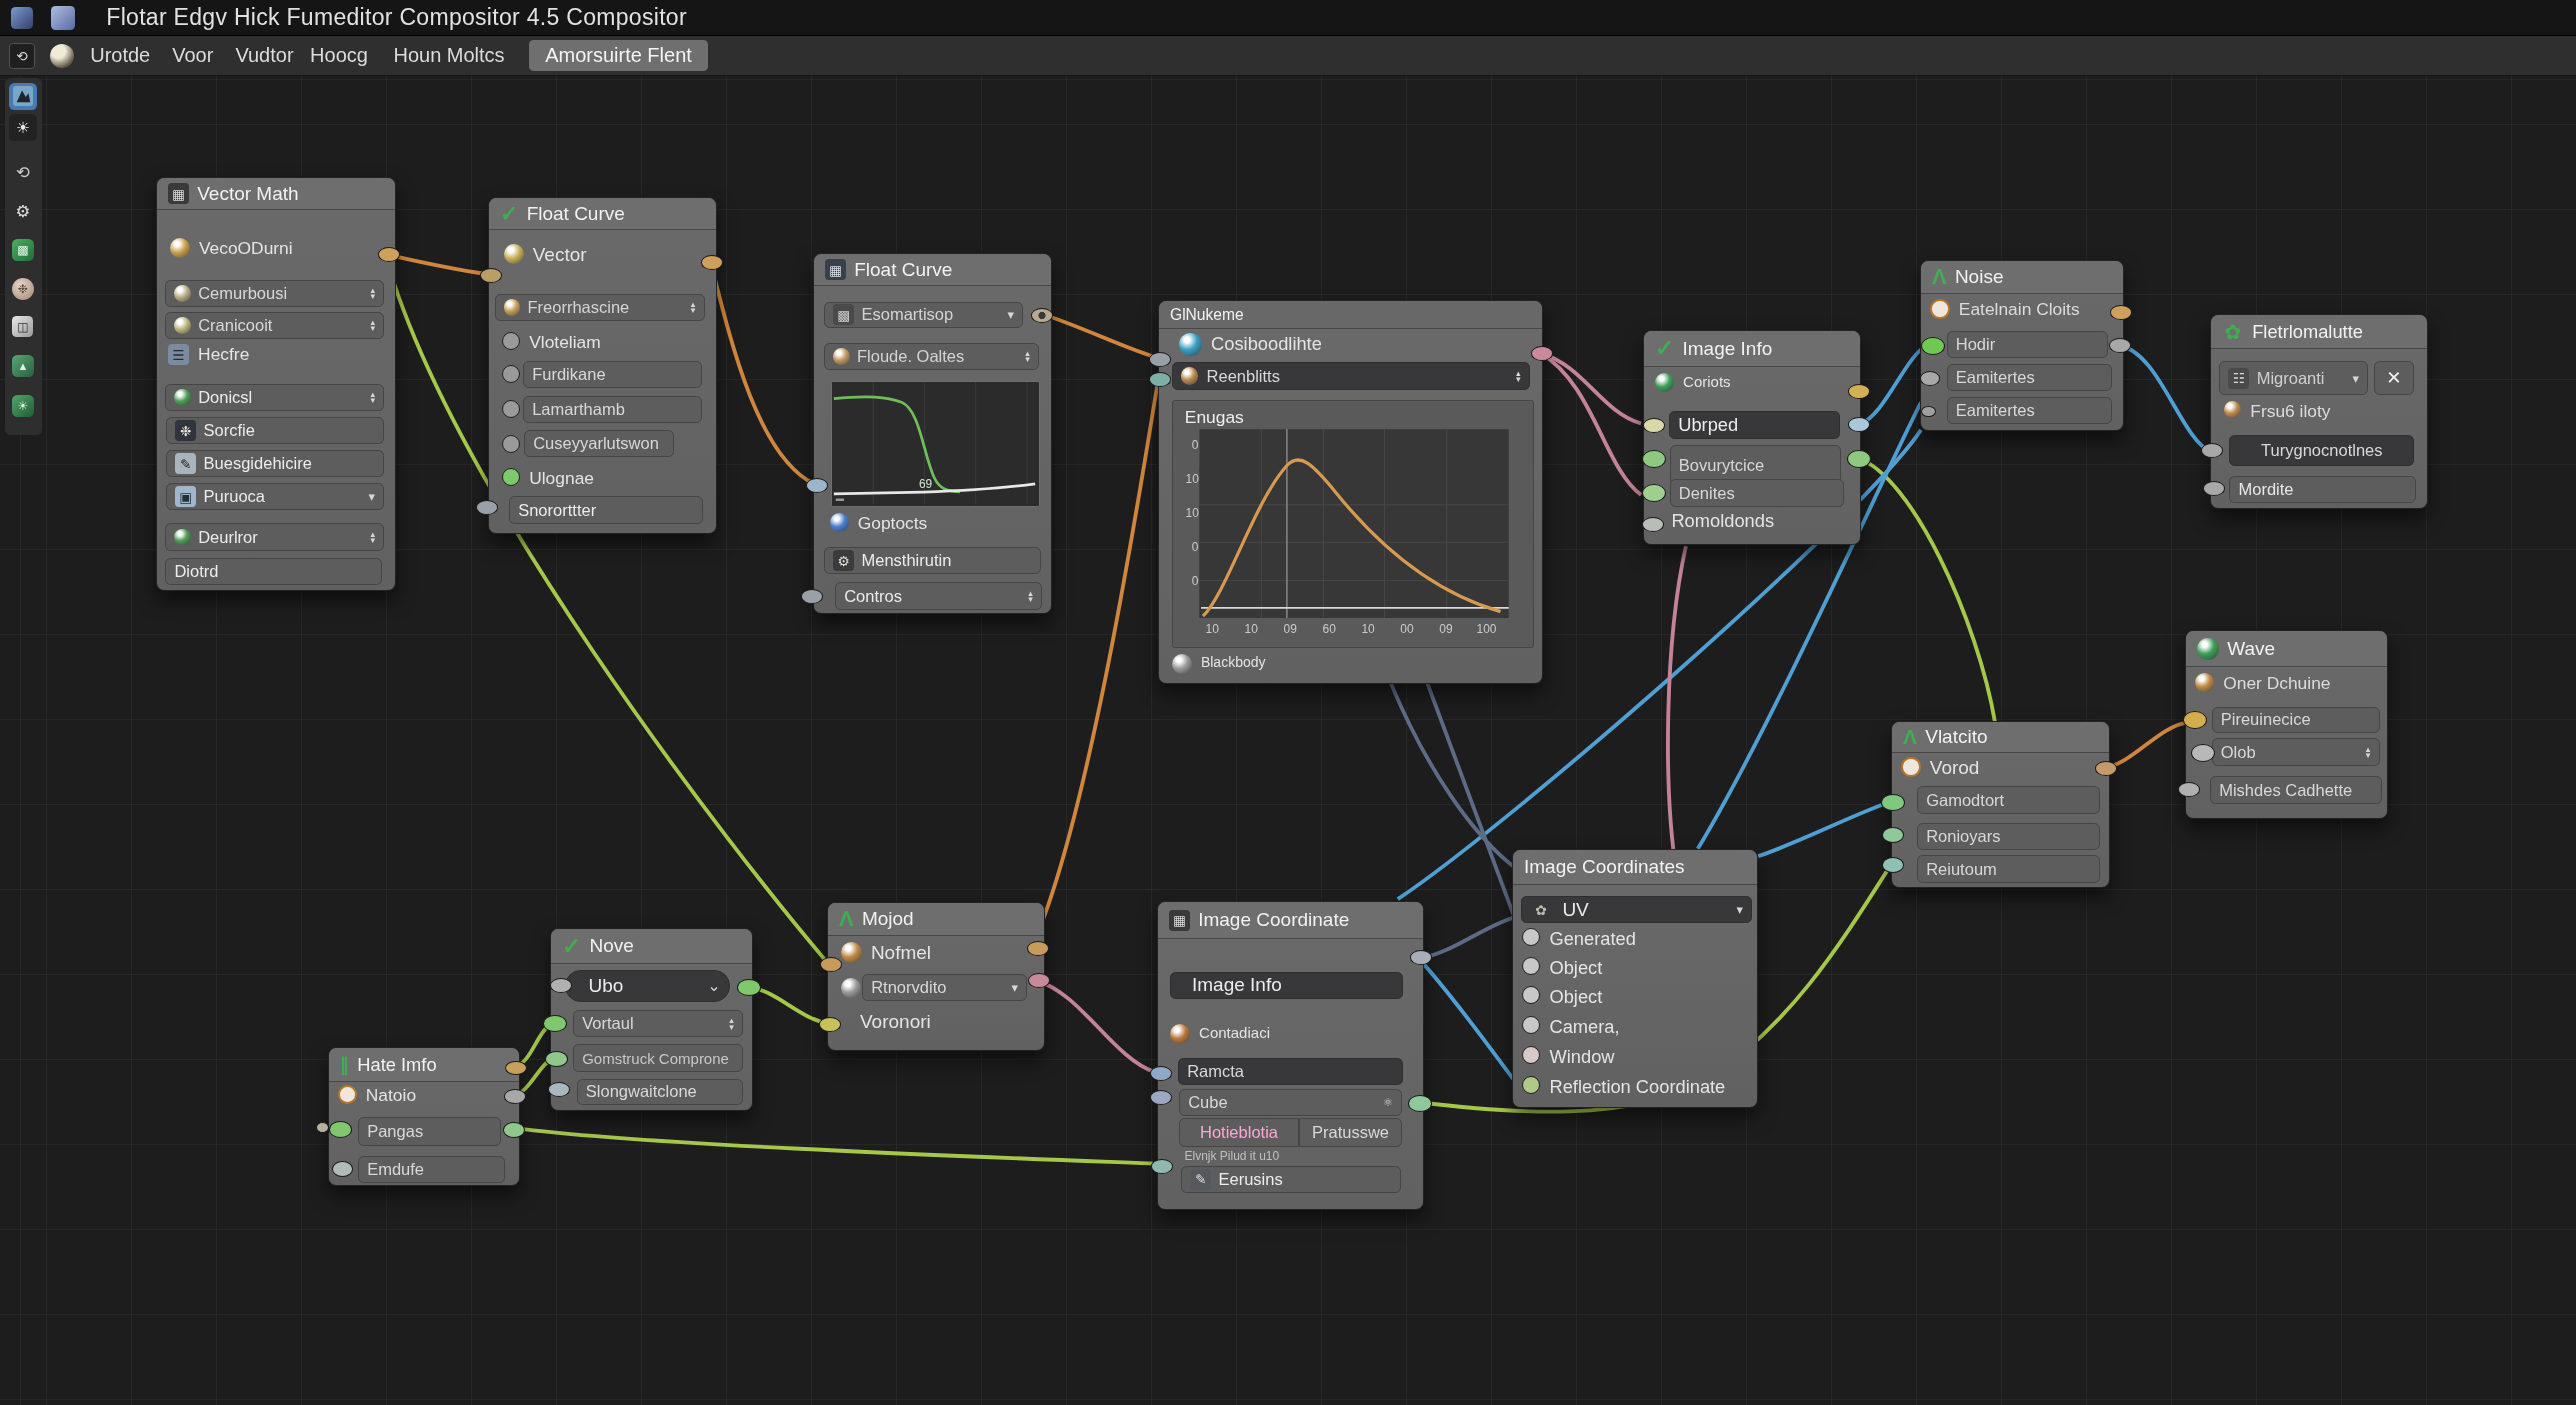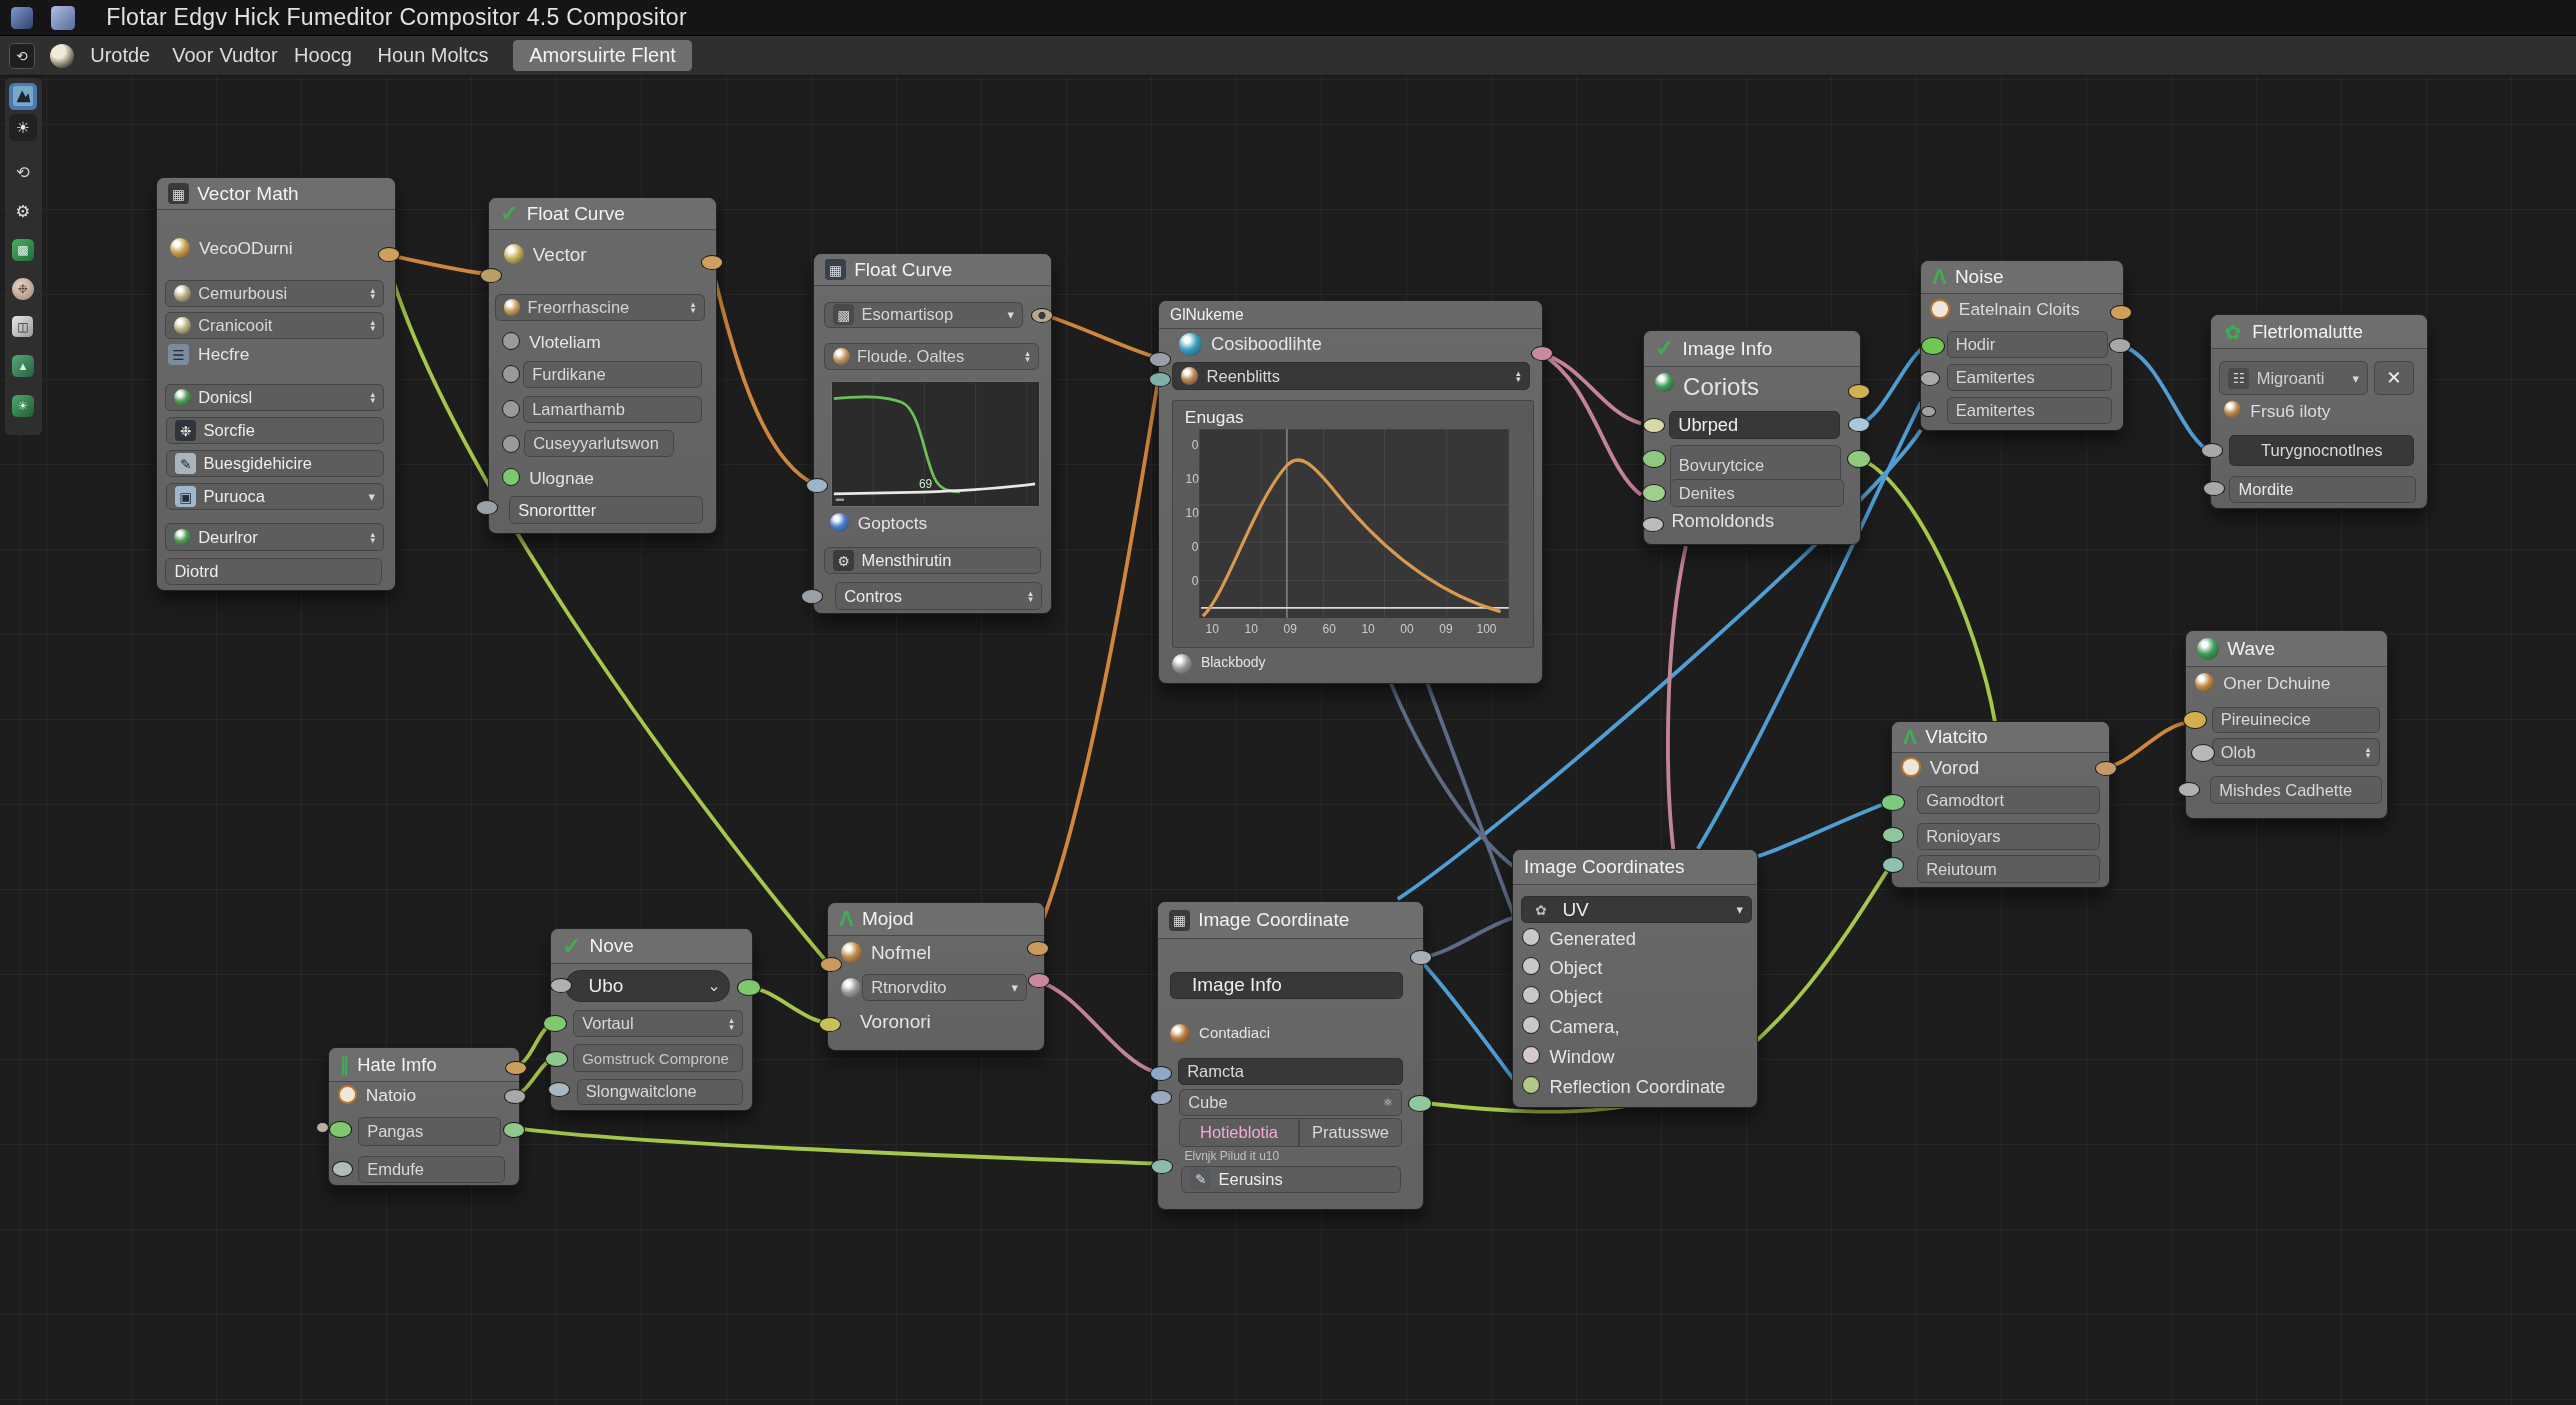--- a/index.html
+++ b/index.html
@@ -250,21 +250,21 @@
       <span>Blackbody</span>
     </div>
   </div>
 <div class="node" style="left:1643px;top:330px;width:216px;height:213px">
     <div class="hdr" style="height:35px">
       <span class="ic" style="color:#3fae52;font-size:23px;font-weight:bold">✓</span>
       <span>Image Info</span>
     </div>
     <div class="row" style="left:11px;top:42px;height:27.4px">
       <span class="ic" style="width:19px;height:19px;border-radius:50%;background:radial-gradient(circle at 35% 30%, #fff 0 12%, #3f9e57 45%, #222 120%);"></span>
-      <span style="font-size:24px">Coriots</span>
+      <span style="font-size:15px">Coriots</span>
     </div>
     <div class="sock" style="left:204px;top:53px;width:22px;height:14.6px;background:#d2b054"></div>
     <div class="fld dark" style="left:25px;top:80px;width:171px;height:28px;font-size:18.3px">Ubrped</div>
     <div class="sock" style="left:-0.9px;top:87px;width:22px;height:14.6px;background:#d8d8a8"></div>
     <div class="sock" style="left:204px;top:86px;width:22px;height:14.6px;background:#a9c8da"></div>
     <div class="fld" style="left:25.6px;top:114px;width:171px;height:40px;color:#d8d8d8">Bovurytcice</div>
     <div class="sock" style="left:-1.8px;top:119px;width:24px;height:18.3px;background:#8fc87f"></div>
     <div class="sock" style="left:203px;top:119px;width:24px;height:18.3px;background:#8fc87f"></div>
     <div class="fld" style="left:25.6px;top:148px;width:174px;height:28px;color:#d8d8d8">Denites</div>
     <div class="sock" style="left:-1.8px;top:153px;width:24px;height:18.3px;background:#9fcf8f"></div>
@@ -474,21 +474,21 @@
 <div id="bar1">
  <span style="margin-left:11px;width:22px;height:22px;border-radius:4.6px;background:linear-gradient(135deg,#7a9ad0,#33406a);display:inline-block"></span>
  <span style="margin-left:18.3px;width:24px;height:24px;border-radius:4.6px;background:linear-gradient(135deg,#aebfe2,#5a6aa0);display:inline-block"></span>
  <span style="margin-left:31px;letter-spacing:0.3px;font-size:23px">Flotar Edgv Hick Fumeditor Compositor 4.5 Compositor</span>
 </div>
 <div id="bar2">
  <span style="margin-left:9.1px;width:24px;height:24px;border-radius:4.6px;background:#1f1f1f;border:0.9px solid #555;display:inline-flex;align-items:center;justify-content:center;color:#ddd;font-size:13.7px">⟲</span>
  <span style="margin-left:14.6px;width:24px;height:24px;border-radius:50%;background:radial-gradient(circle at 35% 30%,#f0ead8 0 30%,#6a6050 70%,#222);display:inline-block"></span>
  <span style="margin-left:16.5px">Urotde</span>
  <span style="margin-left:22px">Voor</span>
- <span style="margin-left:6px">Vudtor</span>
+ <span style="margin-left:22px">Vudtor</span>
  <span style="margin-left:16.5px">Hoocg</span>
  <span style="margin-left:25.6px">Houn Moltcs</span>
  <span style="margin-left:24px;background:#6f6f6f;border-radius:4.6px;padding:3.7px 16.5px;color:#f4f4f4">Amorsuirte Flent</span>
 </div>
 <div id="tools">
  <div class="tool" style="top:4.6px;background:#4a7ab0">
       <svg width="20" height="20" viewBox="0 0 22 22">
         <rect width="22" height="22" rx="3" fill="#77a8c8"></rect>
         <path d="M4,18 L10,5 L14,12 L17,8 L19,18 Z" fill="#1d2530"></path>
       </svg>

